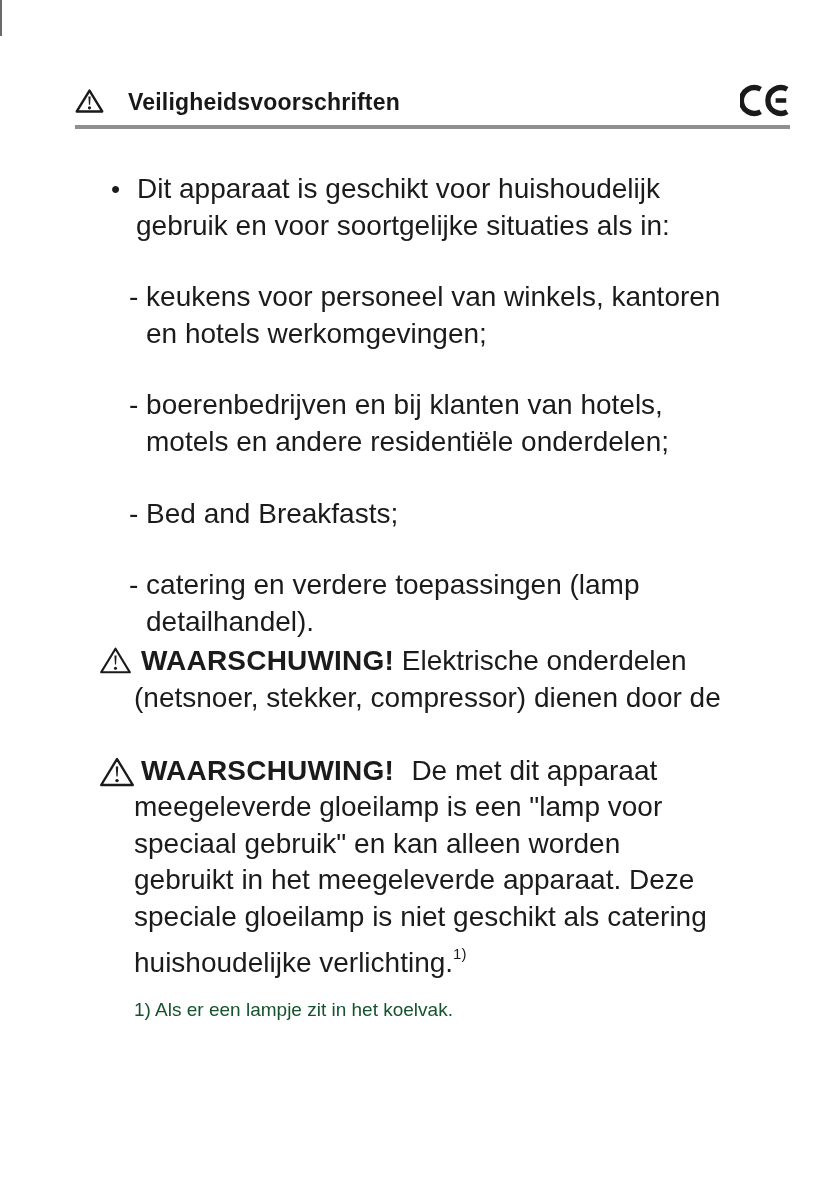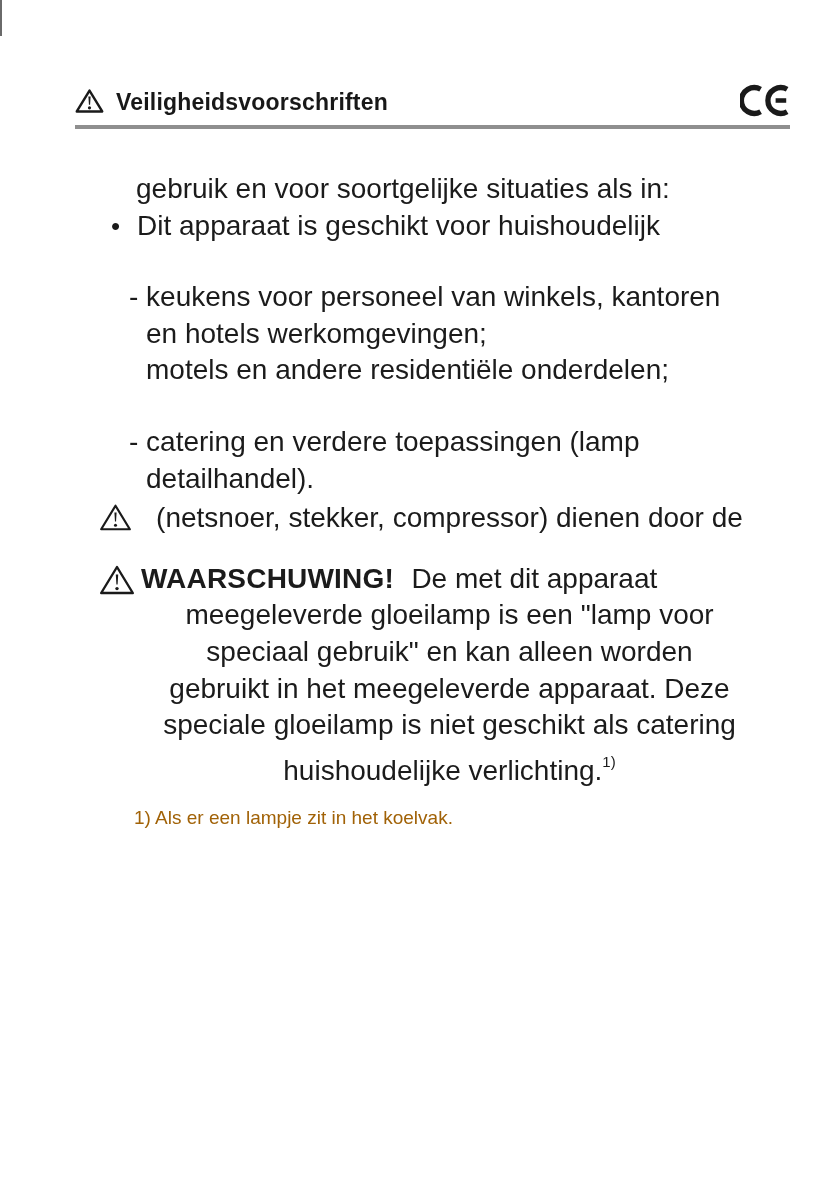--- a/index.html
+++ b/index.html
@@ -19,21 +19,21 @@
     background: #6a6a6a;
   }
   
   .header {
     position: absolute;
     top: 82px; left: 75px; right: 50px;
     display: flex;
     align-items: center;
     justify-content: space-between;
   }
-  .header-left { display: flex; align-items: center; gap: 12px; }
+  .header-left { display: flex; align-items: center; gap: 24px; }
   .page-title {
     font-size: 23px;
     font-weight: 700;
     letter-spacing: 0.2px;
     color: #181818;
   }
   .rule {
     position: absolute;
     top: 125px; left: 75px; right: 50px;
     height: 4px;
@@ -50,43 +50,43 @@
   }
   .line { white-space: nowrap; }
   .li-first { padding-left: 36px; }
   .li-first .bullet { display: inline-block; width: 26px; font-size: 26px; }
   .li-cont  { padding-left: 61px; }
   .sub-first { padding-left: 54px; margin-top: 35px; }
   .sub-cont  { padding-left: 71px; }
   
   .warning { position: relative; }
   .warning-1 { margin-top: 3px; }
-  .warning-2 { margin-top: 24px; }
+  .warning-2 { margin-top: 36px; }
   .warn-triangle-wrap {
     position: absolute;
     left: 24px; top: 3px;
     width: 36px; height: 32px;
   }
   .w-first { padding-left: 66px; }
-  .w-cont  { padding-left: 59px; text-align: center; }
+  .w-cont  { padding-left: 59px; }
   .w-label { font-weight: 700; letter-spacing: 0.2px; }
   .w-rest { margin-left: 0.28em; }
   .w-rest-wide { margin-left: 0.62em; }
   .footnote-ref {
     font-size: 15px;
     vertical-align: 13px;
     letter-spacing: 0px;
   }
   
   .footnote {
     margin-top: 17px;
     padding-left: 59px;
     font-size: 19px;
     line-height: 24px;
-    color: #a16207;
+    color: #14532d;
   }
   svg .stroke { fill: none; stroke: #1a1a1a; }
 </style>
 </head>
 <body>
 
 <div class="page">
 
   <div class="scan-artifact"></div>
 
@@ -107,39 +107,44 @@
         <path class="stroke" d="M62.2 6.2 A17 17 0 1 0 62.2 35.8" stroke-width="7"></path>
         <path class="stroke" d="M47 21 L61 21" stroke-width="6"></path>
       </svg>
     </span>
   </div>
 
   <div class="rule"></div>
 
   <div class="content">
 
-    <div class="line li-cont">gebruik en voor soortgelijke situaties als in:</div>
     <div class="line li-first">
       <span class="bullet">•</span><span>Dit apparaat is geschikt voor huishoudelijk</span>
     </div>
+    <div class="line li-cont">gebruik en voor soortgelijke situaties als in:</div>
 
     <div class="line sub-first">- keukens voor personeel van winkels, kantoren</div>
     <div class="line sub-cont">en hotels werkomgevingen;</div>
+    <div class="line sub-first">- boerenbedrijven en bij klanten van hotels,</div>
     <div class="line sub-cont">motels en andere residentiële onderdelen;</div>
+    <div class="line sub-first">- Bed and Breakfasts;</div>
     <div class="line sub-first">- catering en verdere toepassingen (lamp</div>
     <div class="line sub-cont">detailhandel).</div>
 
     <div class="warning warning-1">
       <span class="warn-triangle-wrap">
         <svg width="33" height="29" viewBox="0 0 36 32">
           <path class="stroke" d="M18 3 L33.8 29 L2.2 29 Z" stroke-width="2.4" stroke-linejoin="round"></path>
           <path d="M16.8 10.5 h2.4 l-0.6 10 h-1.2 Z" fill="#1a1a1a"></path>
           <circle cx="18" cy="24.6" r="1.7" fill="#1a1a1a"></circle>
         </svg>
       </span>
+      <div class="line w-first">
+        <span class="w-label">WAARSCHUWING!</span><span class="w-rest">Elektrische onderdelen</span>
+      </div>
       <div class="line w-cont">(netsnoer, stekker, compressor) dienen door de</div>
     </div>
 
     <div class="warning warning-2">
       <span class="warn-triangle-wrap">
         <svg width="36" height="32" viewBox="0 0 36 32">
           <path class="stroke" d="M18 3 L33.8 29 L2.2 29 Z" stroke-width="2.4" stroke-linejoin="round"></path>
           <path d="M16.8 10.5 h2.4 l-0.6 10 h-1.2 Z" fill="#1a1a1a"></path>
           <circle cx="18" cy="24.6" r="1.7" fill="#1a1a1a"></circle>
         </svg>

